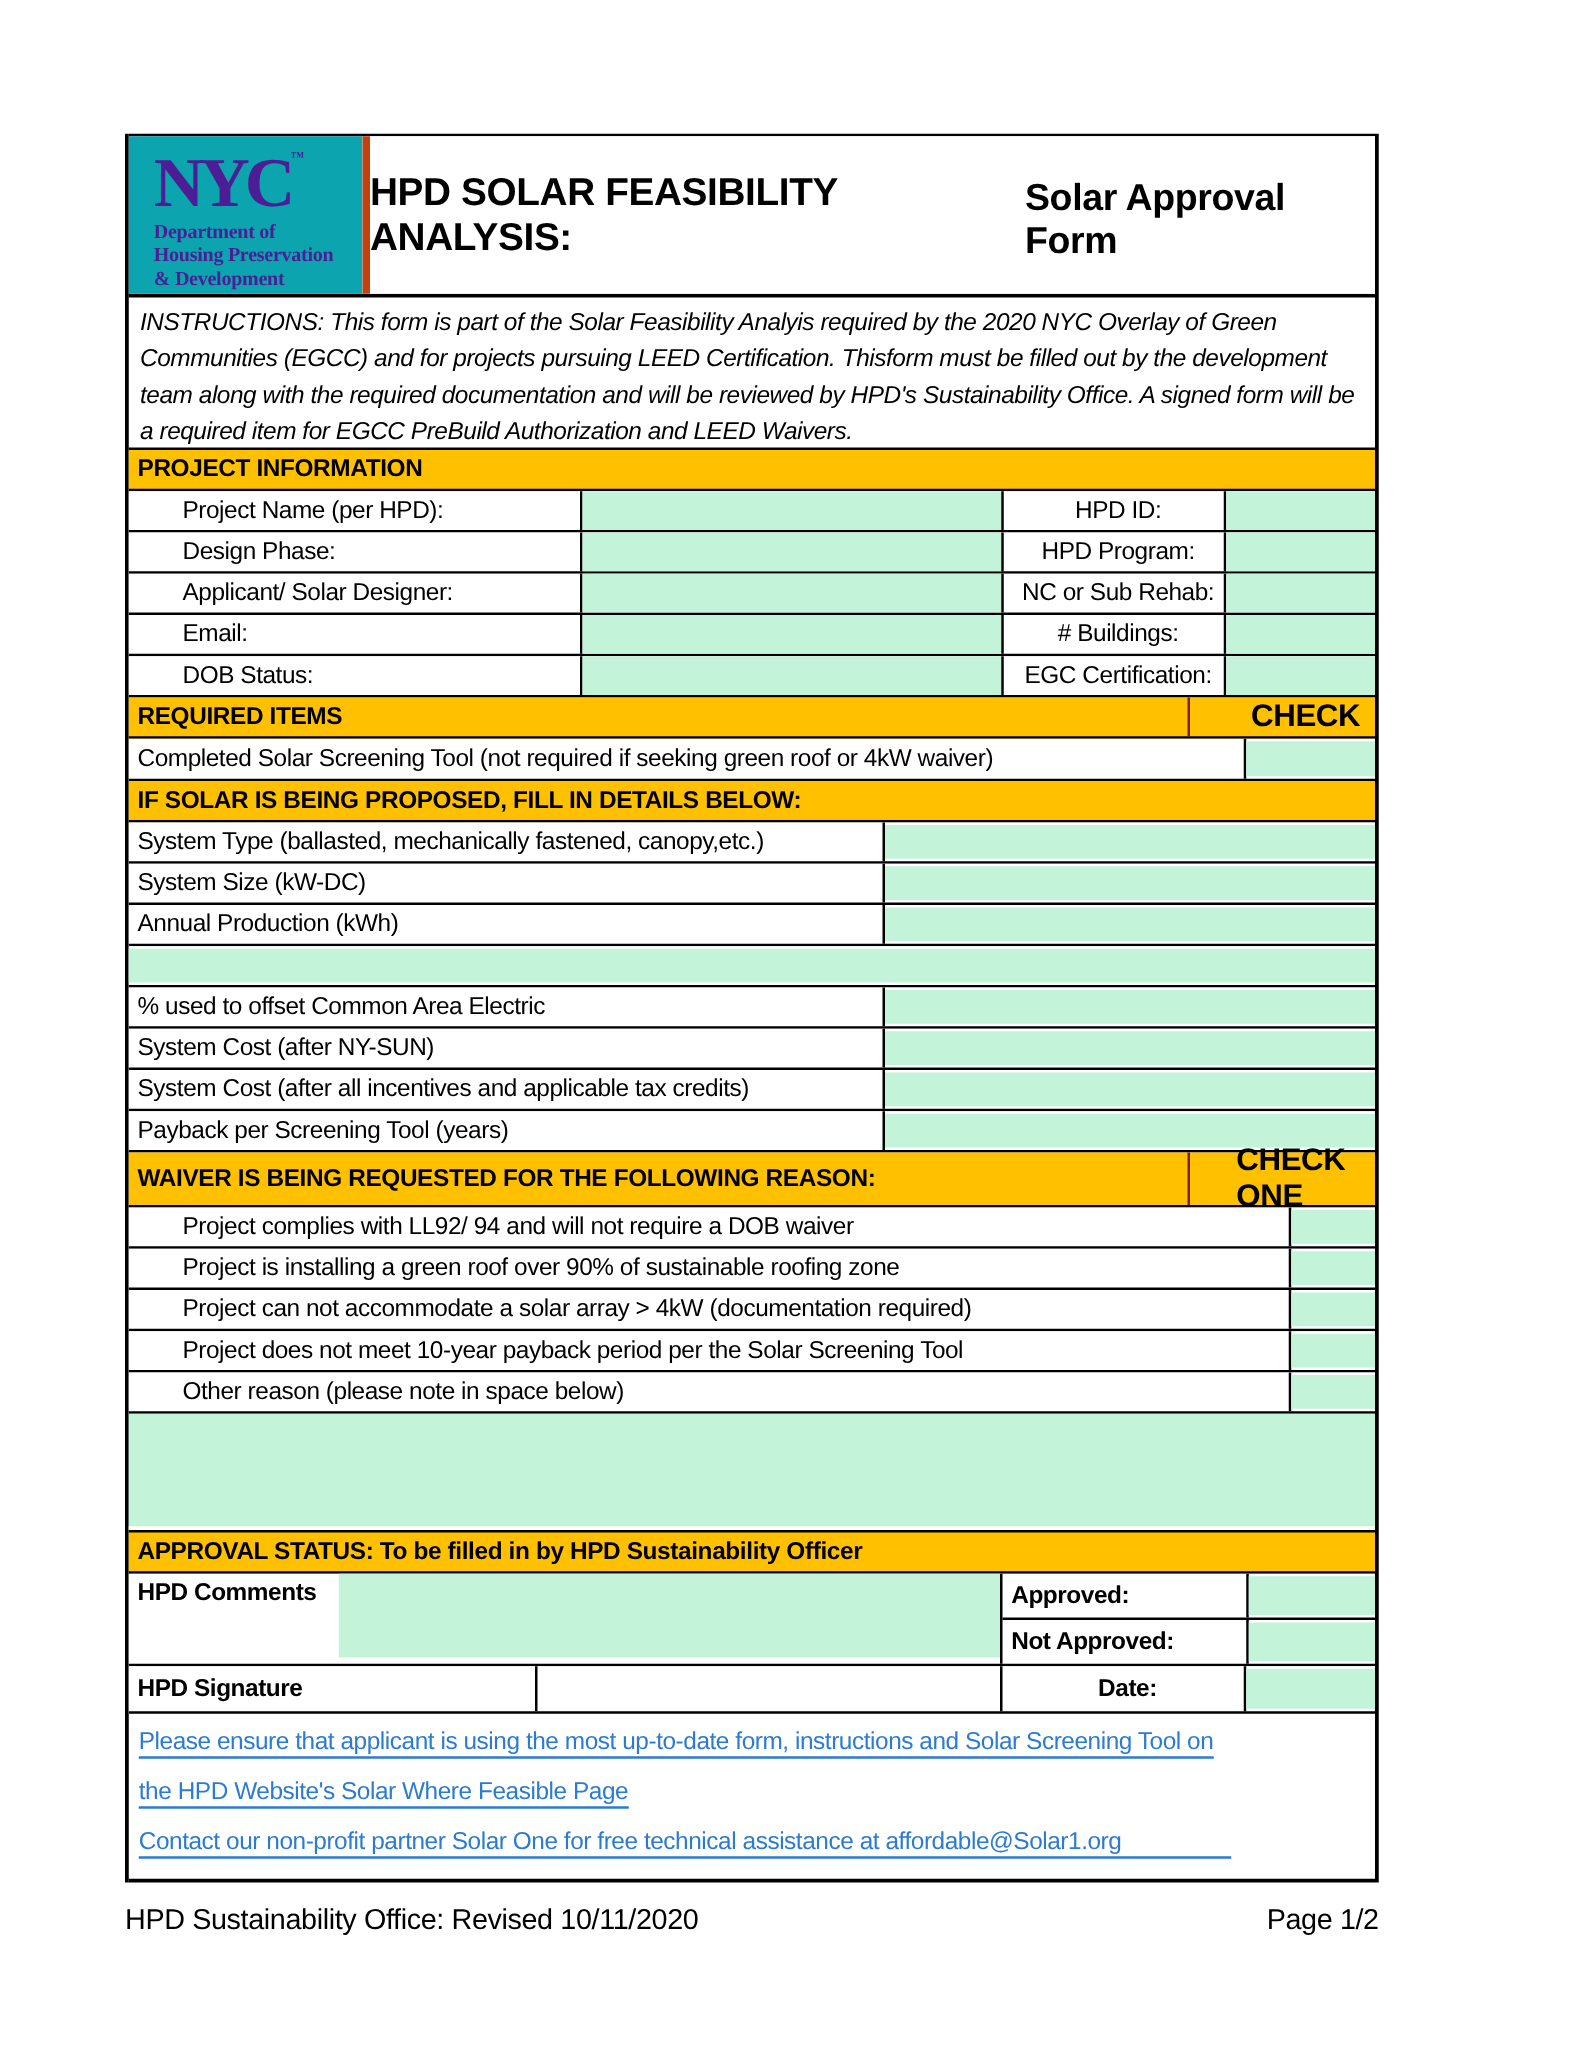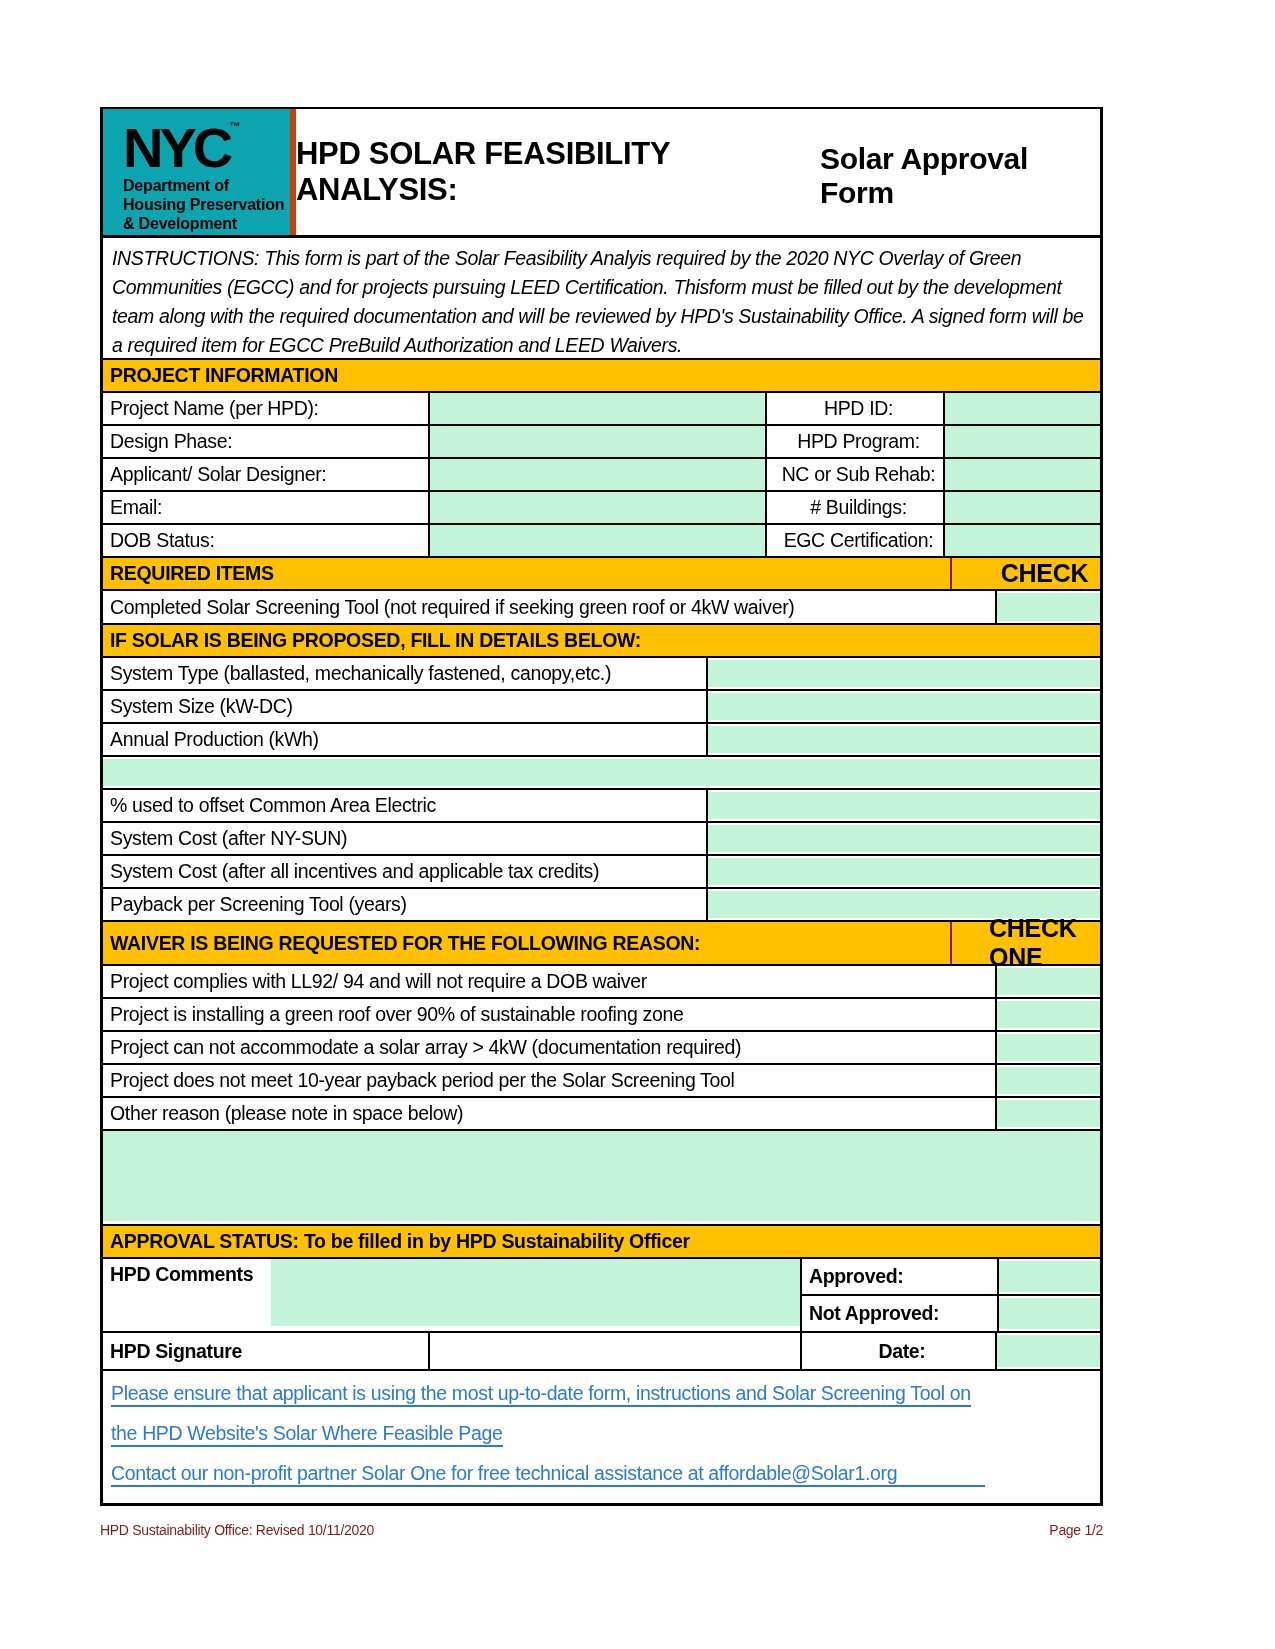--- a/index.html
+++ b/index.html
@@ -6,21 +6,21 @@
   body{
     width:1275px;height:1649px;background:#ffffff;overflow:hidden;
     font-family:"Liberation Sans", sans-serif;color:#000;
     -webkit-font-smoothing:antialiased;
   }
   .page{position:relative;width:1003px;margin:107px 0 0 100px;}
   .form{border-left:3px solid #000;border-right:3px solid #000;}
 
   
   .header-block{display:flex;border-top:2px solid #000;border-bottom:3px solid #000;height:126px;}
-  .logo{width:187px;background:#0BA4AF;color:#000000;padding:12px 0 0 20px;box-sizing:border-box;}
+  .logo{width:187px;background:#0BA4AF;color:#4c1d95;padding:12px 0 0 20px;box-sizing:border-box;font-family:Liberation Serif, serif;}
   .logo .nyc{font-size:56px;font-weight:900;letter-spacing:-4px;line-height:.95;}
   .logo .tm{font-size:11px;font-weight:700;vertical-align:top;letter-spacing:0;}
   .logo .dept{font-size:16px;font-weight:700;line-height:1.18;margin-top:3px;letter-spacing:-.2px;}
   .titles{flex:1;border-left:6px solid #c2410c;display:flex;flex-direction:row;justify-content:center;align-items:center;background:#fff;}
   .title1{font-size:31px;font-weight:700;letter-spacing:-.3px;}
   .title2{font-size:30px;font-weight:700;margin-top:8px;letter-spacing:-.3px;}
 
   
   .instructions{height:122px;box-sizing:border-box;padding:6px 12px 0 9px;
     font-style:italic;font-size:19.5px;line-height:1.48;letter-spacing:-.35px;border-bottom:2px solid #000;}
@@ -35,21 +35,21 @@
   
   .row{display:flex;border-bottom:2px solid #000;align-items:stretch;background:#fff;}
   .cell{box-sizing:border-box;display:flex;align-items:center;}
   .cell + .cell{border-left:2px solid #000;justify-content:center;}
   .lbl{font-size:19.5px;padding-left:7px;letter-spacing:-.35px;white-space:nowrap;}
   .bold{font-weight:700;}
   .input{padding:0;}
   .fill{flex:1;align-self:stretch;background:#C3F4DA;}
   .fill.inset{margin:2px 0;}
 
-  .row.h31{height:31px;} .row.h32{height:32px;} .row.h30{height:31px;} .row.h36{height:36px;}
+  .row.h31{height:31px;padding-left:36px;} .row.h32{height:32px;} .row.h30{height:31px;} .row.h36{height:36px;}
 
   
   .w325{width:325px;} .w337{width:337px;} .w178{width:178px;} .w163{flex:1;}
   .w892{width:892px;} .w111{flex:1;}
   .w603{width:603px;} .wrest{flex:1;} .w195{width:195px;}
   .w372{width:372px;}
 
   
   .notes{height:90px;background:#C3F4DA;border-bottom:3px solid #fff;}
   .obar.bt{border-top:2px solid #000;}
@@ -67,22 +67,22 @@
     font-weight:700;font-size:19.5px;letter-spacing:-.35px;}
   .sub-row .sfill{flex:1;border-left:2px solid #000;display:flex;}
 
   
   .links{border-bottom:3px solid #000;padding:3px 20px 9px 8px;}
   .link-line{display:block;line-height:39px;white-space:nowrap;}
   .link-line span{color:#2B7BD2;font-size:19.5px;letter-spacing:-.35px;border-bottom:2px solid #2B7BD2;padding-bottom:1px;}
   .link-line span.ext{padding-right:88px;}
 
   
-  .footer{display:flex;justify-content:space-between;margin-top:16px;color:#7f1d1d;
-    font-size:14px;letter-spacing:-.3px;}
+  .footer{display:flex;justify-content:space-between;margin-top:16px;color:#000000;
+    font-size:23px;letter-spacing:-.3px;}
 </style>
 </head>
 <body>
 
 <div class="page">
   <div class="form">
 
     <div class="header-block">
       <div class="logo">
         <div class="nyc"><span>NYC</span><span class="tm">™</span></div>

